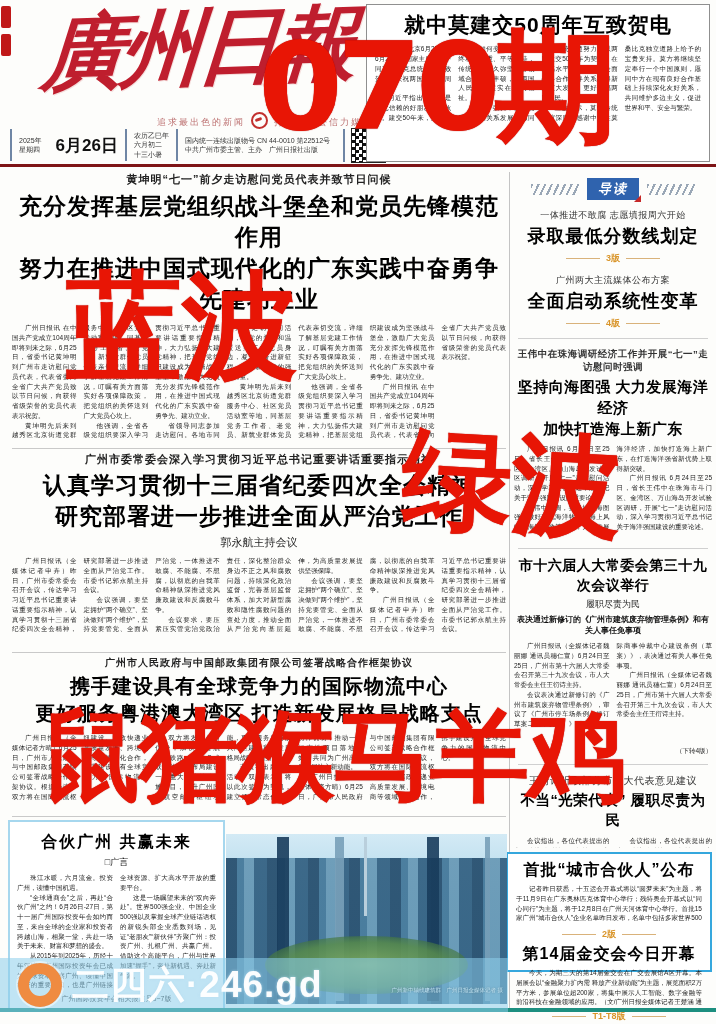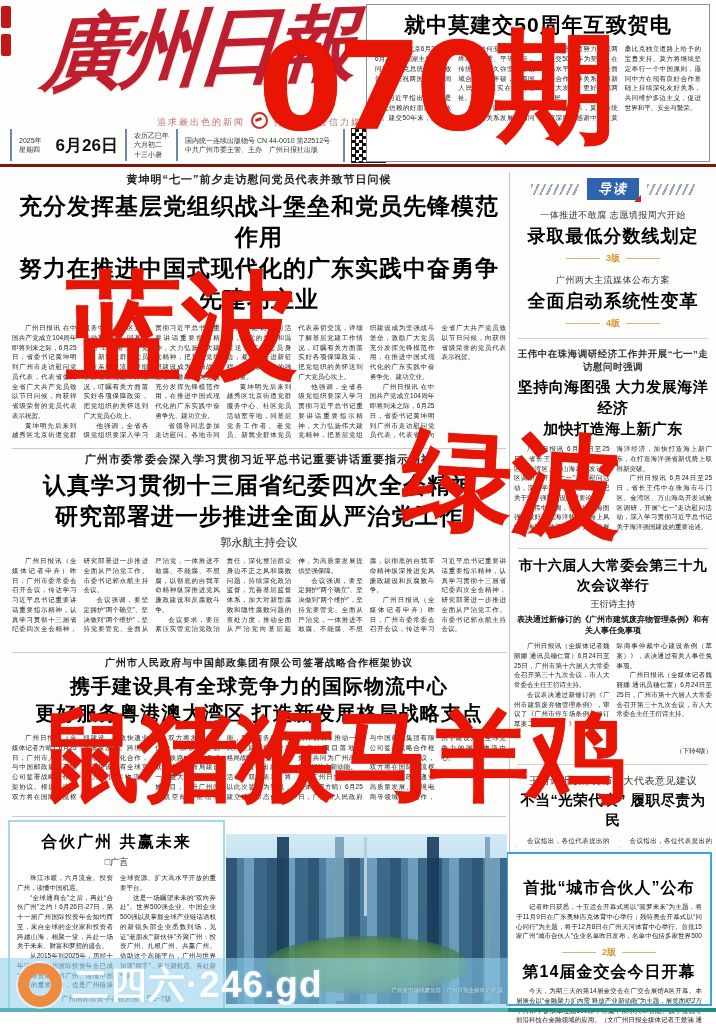--- a/index.html
+++ b/index.html
@@ -50,22 +50,22 @@
   .s-hl{font-size:18px;font-weight:900;text-align:center;letter-spacing:1px;color:#000;margin-top:2px;}
   .s-hl2{font-size:15px;font-weight:900;text-align:center;line-height:1.4;letter-spacing:0.5px;color:#000;margin-top:2px;}
   .pageref{display:flex;align-items:center;justify-content:center;gap:6px;margin-top:4px;}
   .pageref .dash{width:34px;height:1px;background:#d9b27a;}
   .pageref .pg{font-size:9px;color:#d9952a;font-weight:bold;}
   .side-hr{border-top:1px solid #d0d0d0;margin:8px 4px 0 4px;}
   .s-body{margin-top:5px;height:100px;}
   .s-deck{font-size:8px;font-weight:bold;text-align:center;margin-top:3px;color:#111;}
   .jump{font-size:6.5px;text-align:right;color:#222;margin-top:2px;}
   
-  .blue-box{position:absolute;left:506px;top:852px;width:206px;height:154px;border:2px solid #35a7dd;
-        box-sizing:border-box;padding:24px 8px;background:#fff;}
+  .blue-box{position:absolute;left:506px;top:852px;width:206px;height:120px;border:2px solid #35a7dd;
+        box-sizing:border-box;padding:6px 8px;background:#fff;}
   .bb-hl{font-size:16px;font-weight:900;text-align:center;letter-spacing:1px;color:#000;}
   .bb-body{font-size:6.5px;line-height:1.5;text-align:justify;color:#222;margin-top:3px;}
   .bb-body p{margin:0;text-indent:2em;}
   .left-box{position:absolute;left:8px;top:820px;width:217px;height:190px;border:2px solid #a6d7ee;
         box-sizing:border-box;padding:10px 7px;background:#fff;}
   .lb-hl{font-size:16px;font-weight:900;text-align:center;letter-spacing:2px;color:#000;}
   .lb-byline{font-size:9px;text-align:center;color:#222;margin-top:3px;}
   .lb-note{font-size:7px;text-align:center;color:#333;margin-top:3px;}
   .photo{position:absolute;left:226px;top:834px;width:281px;height:170px;overflow:hidden;
         background:linear-gradient(180deg,#d3eaf5 0%,#aed7ea 40%,#93c6dd 100%);}
@@ -218,21 +218,21 @@
     <div class="s-hl2" style="margin-top:0">加快打造海上新广东</div>
     <div class="cols c2 s-body" style="height:96px">
       <p>广州日报讯 6月24日至25日，省长王伟中在珠海市斗门区、金湾区、万山海岛开发试验区调研，开展“七一”走访慰问活动，深入学习贯彻习近平总书记关于海洋强国建设的重要论述。</p>
       <p>王伟中强调，要坚持向海图强，做好现代海洋牧场、海上风电、海洋旅游等文章，大力发展海洋经济，加快打造海上新广东，在打造海洋强省新优势上取得新突破。</p>
       <p>广州日报讯 6月24日至25日，省长王伟中在珠海市斗门区、金湾区、万山海岛开发试验区调研，开展“七一”走访慰问活动，深入学习贯彻习近平总书记关于海洋强国建设的重要论述。</p>
     </div>
 
     <div class="side-hr"></div>
 
     <div class="s-hl2" style="font-size:14px;margin-top:7px">市十六届人大常委会第三十九次会议举行</div>
-    <div class="lb-byline">王衍诗主持</div>
+    <div class="lb-byline">履职尽责为民</div>
     <div class="s-deck">表决通过新修订的《广州市建筑废弃物管理条例》和有关人事任免事项</div>
     <div class="cols c2 s-body" style="height:104px">
       <p>广州日报讯（全媒体记者魏丽娜 通讯员穗仁宣）6月24日至25日，广州市第十六届人大常委会召开第三十九次会议，市人大常委会主任王衍诗主持。</p>
       <p>会议表决通过新修订的《广州市建筑废弃物管理条例》，审议了《广州市停车场条例（修订草案二次审议稿）》《广州市国际商事仲裁中心建设条例（草案）》，表决通过有关人事任免事项。</p>
       <p>广州日报讯（全媒体记者魏丽娜 通讯员穗仁宣）6月24日至25日，广州市第十六届人大常委会召开第三十九次会议，市人大常委会主任王衍诗主持。</p>
     </div>
     <div class="jump">（下转4版）</div>
 
     <div class="side-hr"></div>
 

